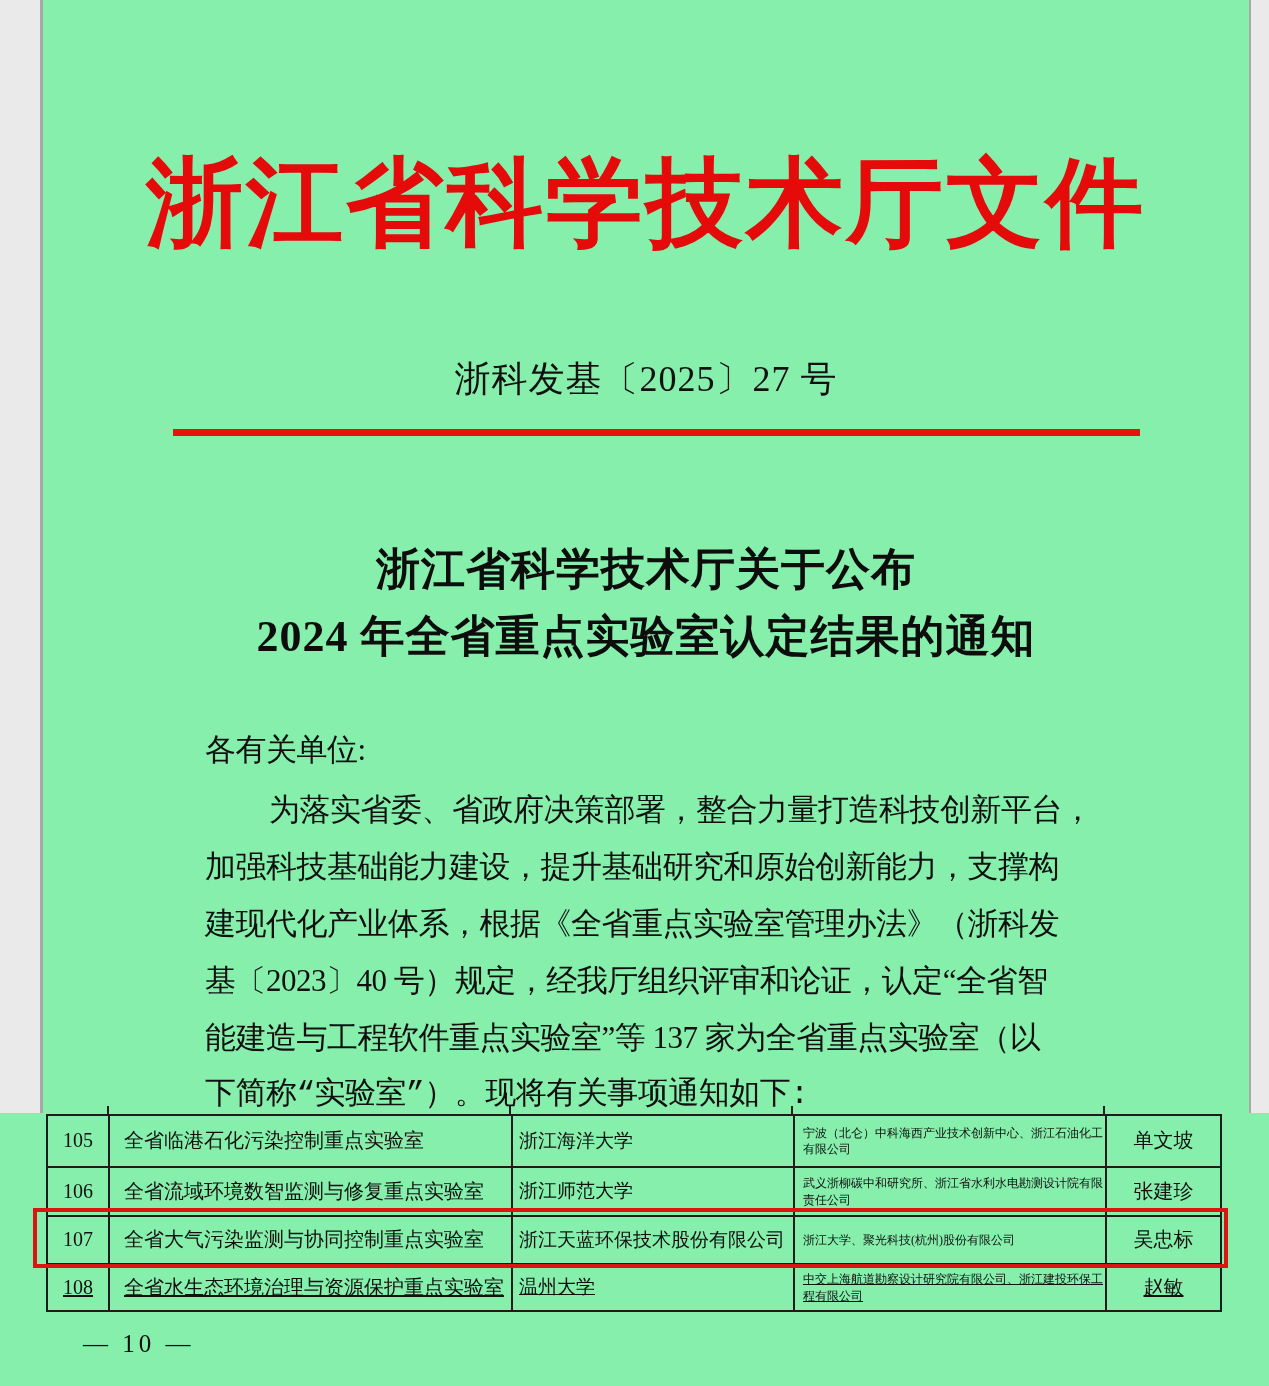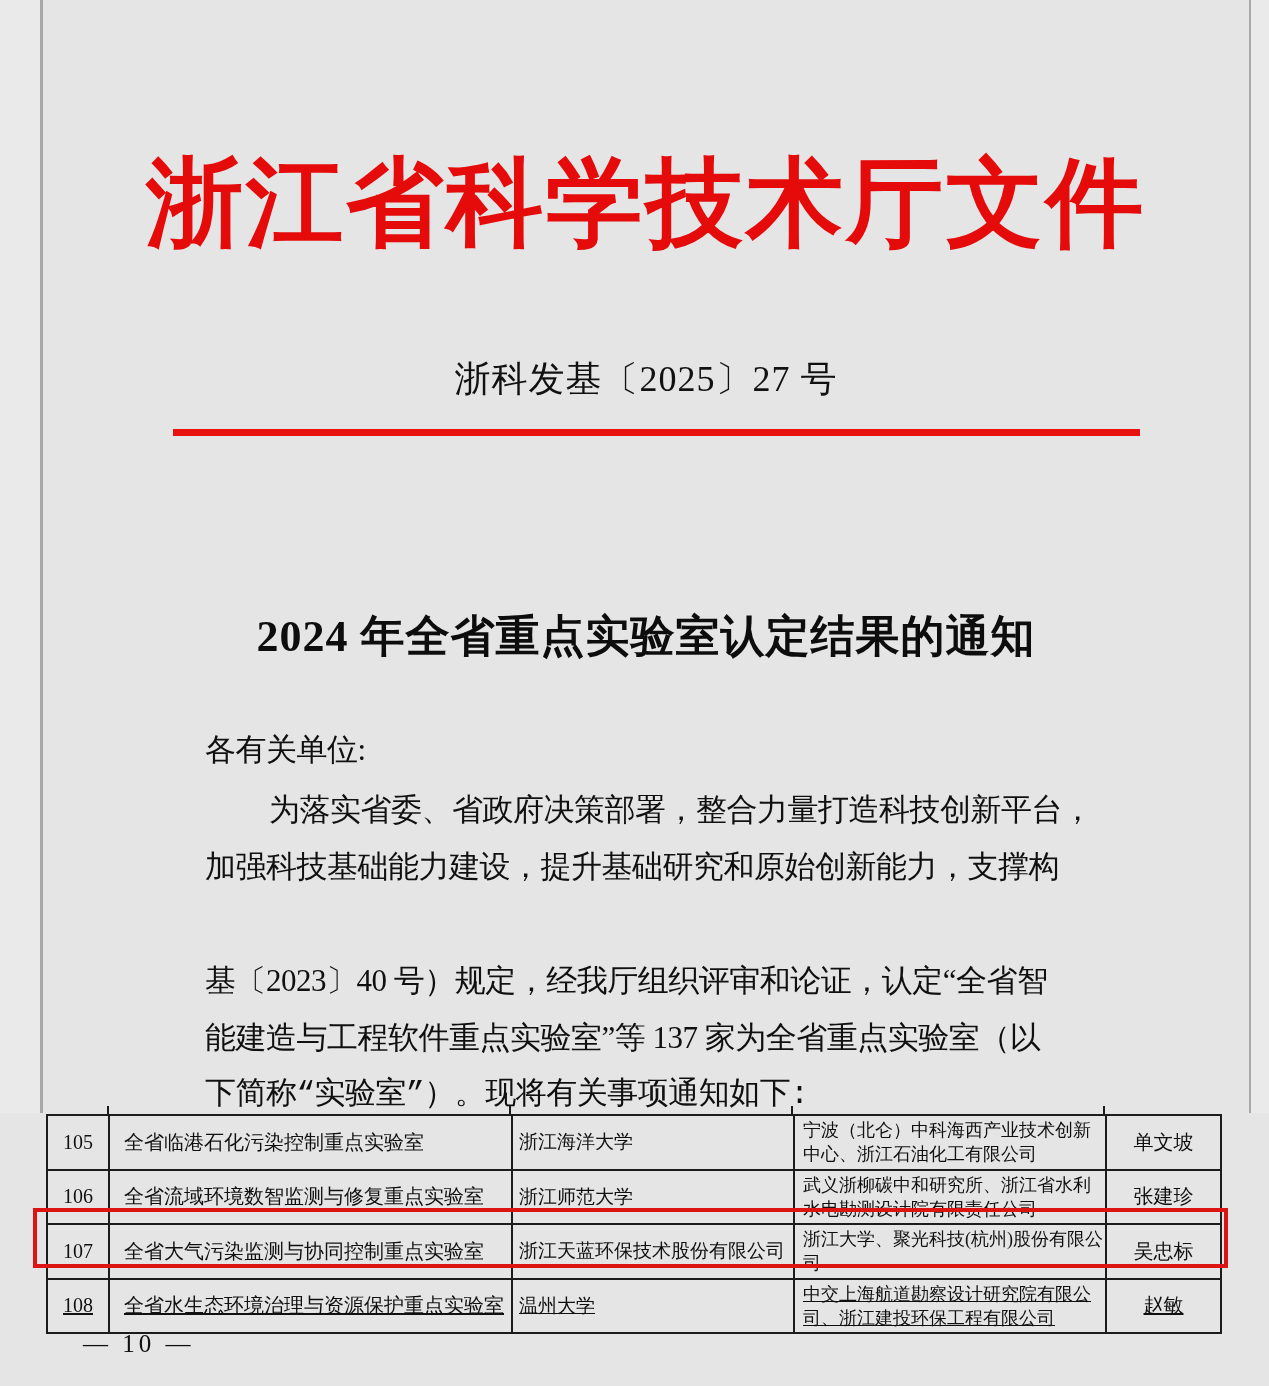--- a/index.html
+++ b/index.html
@@ -3,21 +3,21 @@
 <meta charset="utf-8">
 <style>
   html,body{margin:0;padding:0;}
   body{
     font-family:"Liberation Serif","DejaVu Serif",serif;
     background:#ffffff;
   }
   .screen{
     position:relative;
     width:1269px;height:1386px;
-    background:#e5e5e5;
+    background:#86efac;
     overflow:hidden;
   }
   
   .gutter{
     position:absolute;top:0;height:1113px;
     background:#eaeaea;
   }
   .gutter.left{left:0;width:40px;border-right:3px solid #a8a8a8;}
   .gutter.right{left:1249px;width:20px;border-left:2px solid #a8a8a8;}
 
@@ -74,21 +74,21 @@
     overflow:hidden;
   }
   .lab-table col.c-num{width:62px;}
   .lab-table col.c-lab{width:403px;}
   .lab-table col.c-inst{width:282px;}
   .lab-table col.c-part{width:312px;}
   .lab-table col.c-person{width:115px;}
   .lab-table td.num,.lab-table td.person{text-align:center;}
   .lab-table td.lab{padding-left:14px;}
   .lab-table td.inst{font-size:19px;}
-  .lab-table td.part{font-size:18px;line-height:1.35;padding-left:8px;padding-right:0;}
+  .lab-table td.part{font-size:12px;line-height:1.35;padding-left:8px;padding-right:0;}
   .lab-table tr.r105{height:52px;}
   .lab-table tr.r106{height:49px;}
   .lab-table tr.r107{height:48px;}
   .lab-table tr.r108{height:47px;text-decoration:underline;}
 
   
   .stub{
     position:absolute;top:1106px;width:2px;height:8px;background:#1c1c1c;
   }
   
@@ -111,26 +111,28 @@
 
   <div class="gutter left"></div>
   <div class="gutter right"></div>
 
   <div class="doc-header">浙江省科学技术厅文件</div>
 
   <div class="doc-number">浙科发基〔2025〕27 号</div>
 
   <div class="red-rule"></div>
 
+  <div class="notice-title l1">浙江省科学技术厅关于公布</div>
   <div class="notice-title l2">2024 年全省重点实验室认定结果的通知</div>
 
   <div class="body-line" style="top:729px;">各有关单位:</div>
 
   <div class="body-line" style="top:846px;">加强科技基础能力建设，提升基础研究和原始创新能力，支撑构</div>
   <div class="body-line indent" style="top:789px;">为落实省委、省政府决策部署，整合力量打造科技创新平台，</div>
+  <div class="body-line" style="top:903px;">建现代化产业体系，根据《全省重点实验室管理办法》（浙科发</div>
   <div class="body-line" style="top:960px;">基〔2023〕40 号）规定，经我厅组织评审和论证，认定“全省智</div>
   <div class="body-line" style="top:1017px;">能建造与工程软件重点实验室”等 137 家为全省重点实验室（以</div>
   <div class="body-line" style="top:1072px;font-family:Liberation Mono, monospace;">下简称“实验室”）。现将有关事项通知如下:</div>
 
   <div class="stub" style="left:107px;"></div>
   <div class="stub" style="left:509px;"></div>
   <div class="stub" style="left:791px;"></div>
   <div class="stub" style="left:1103px;"></div>
 
   <table class="lab-table">

